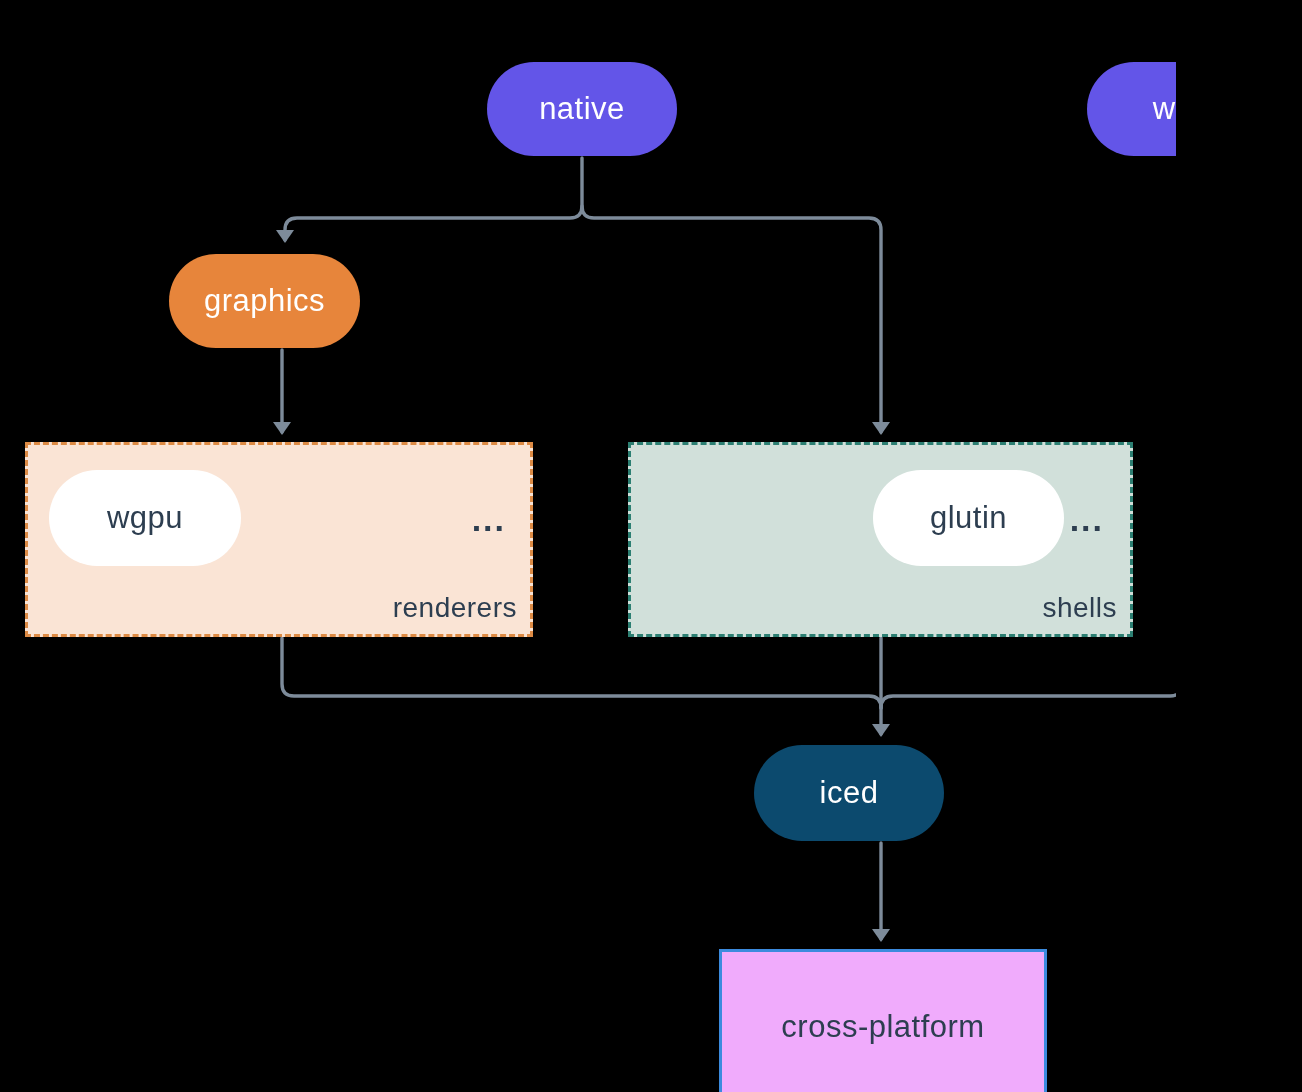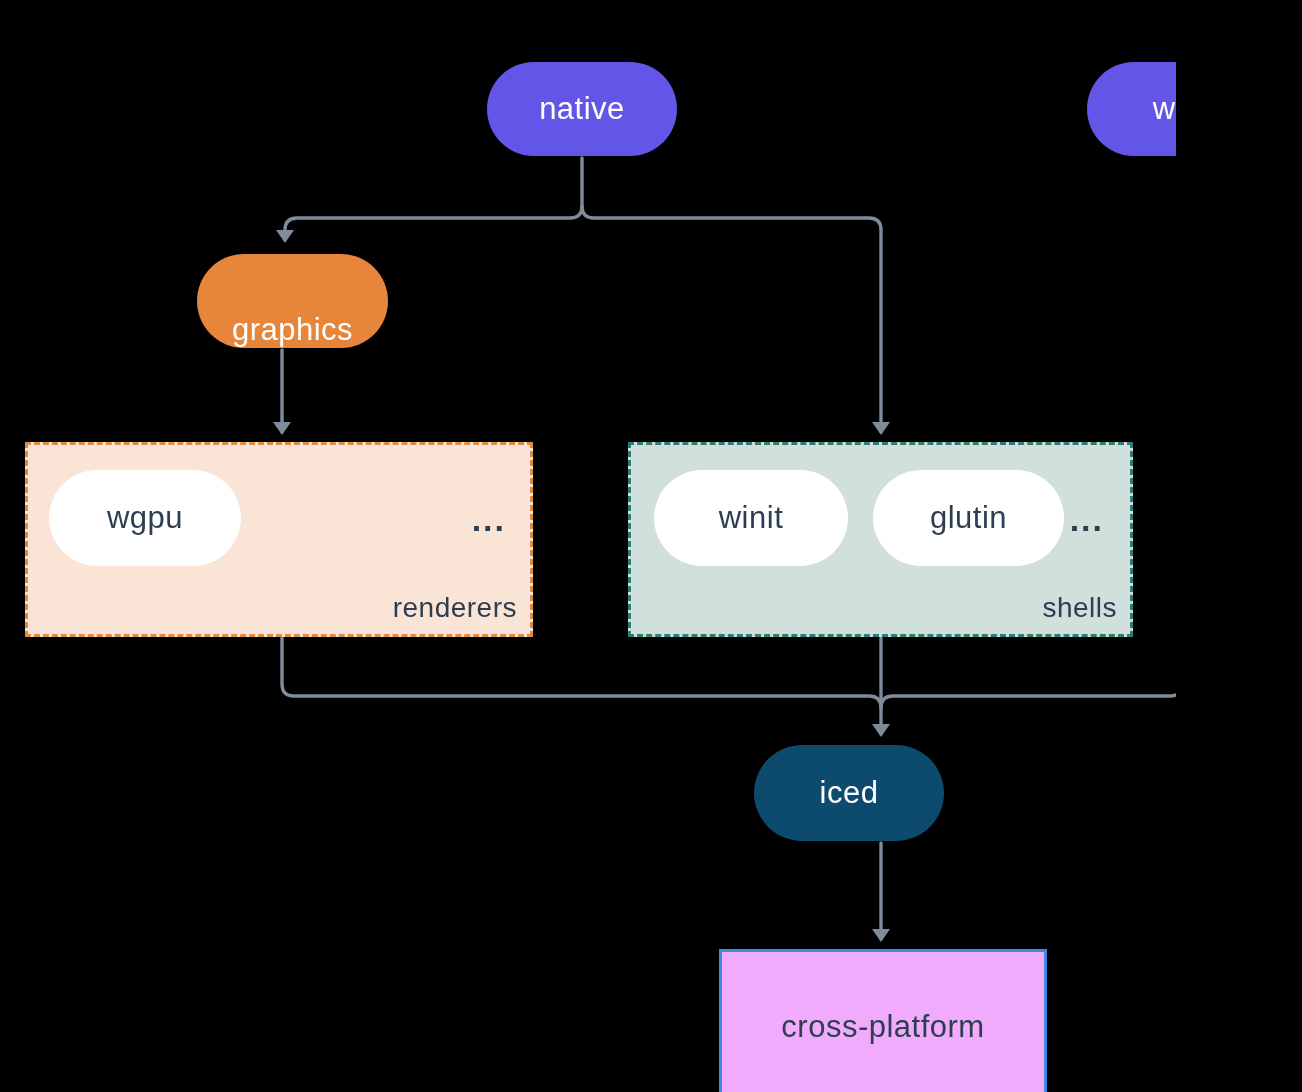--- a/index.html
+++ b/index.html
@@ -28,21 +28,21 @@
     align-items: center;
     justify-content: center;
     border-radius: 999px;
     font-size: 31px;
     font-weight: 500;
     letter-spacing: 0.5px;
     color: #ffffff;
   }
   .pill-native   { left: 487px;  top: 25px;  width: 190px; height: 94px; background: #6355e8; }
   .pill-web      { left: 1087px; top: 25px;  width: 190px; height: 94px; background: #6355e8; }
-  .pill-graphics { left: 197px;  top: 217px; width: 191px; height: 94px; background: #e7853b; align-items: flex-end; }
+  .pill-graphics { left: 169px;  top: 217px; width: 191px; height: 94px; background: #e7853b; }
   .pill-iced     { left: 754px;  top: 708px; width: 190px; height: 96px; background: #0c4a6e; }
 
   .group {
     position: absolute;
     top: 405px;
     height: 195px;
     box-sizing: border-box;
   }
   .group-renderers {
     left: 25px;
@@ -141,23 +141,20 @@
 
   <div class="group group-renderers">
     <div class="pill pill-a">
       <span>wgpu</span>
     </div>
     <span class="ellipsis">...</span>
     <span class="group-label">renderers</span>
   </div>
 
   <div class="group group-shells">
-    <div class="pill pill-a">
-      <span>winit</span>
-    </div>
     <div class="pill pill-b">
       <span>glutin</span>
     </div>
     <span class="ellipsis">...</span>
     <span class="group-label">shells</span>
   </div>
 
   <div class="pill pill-iced">
     <span>iced</span>
   </div>

